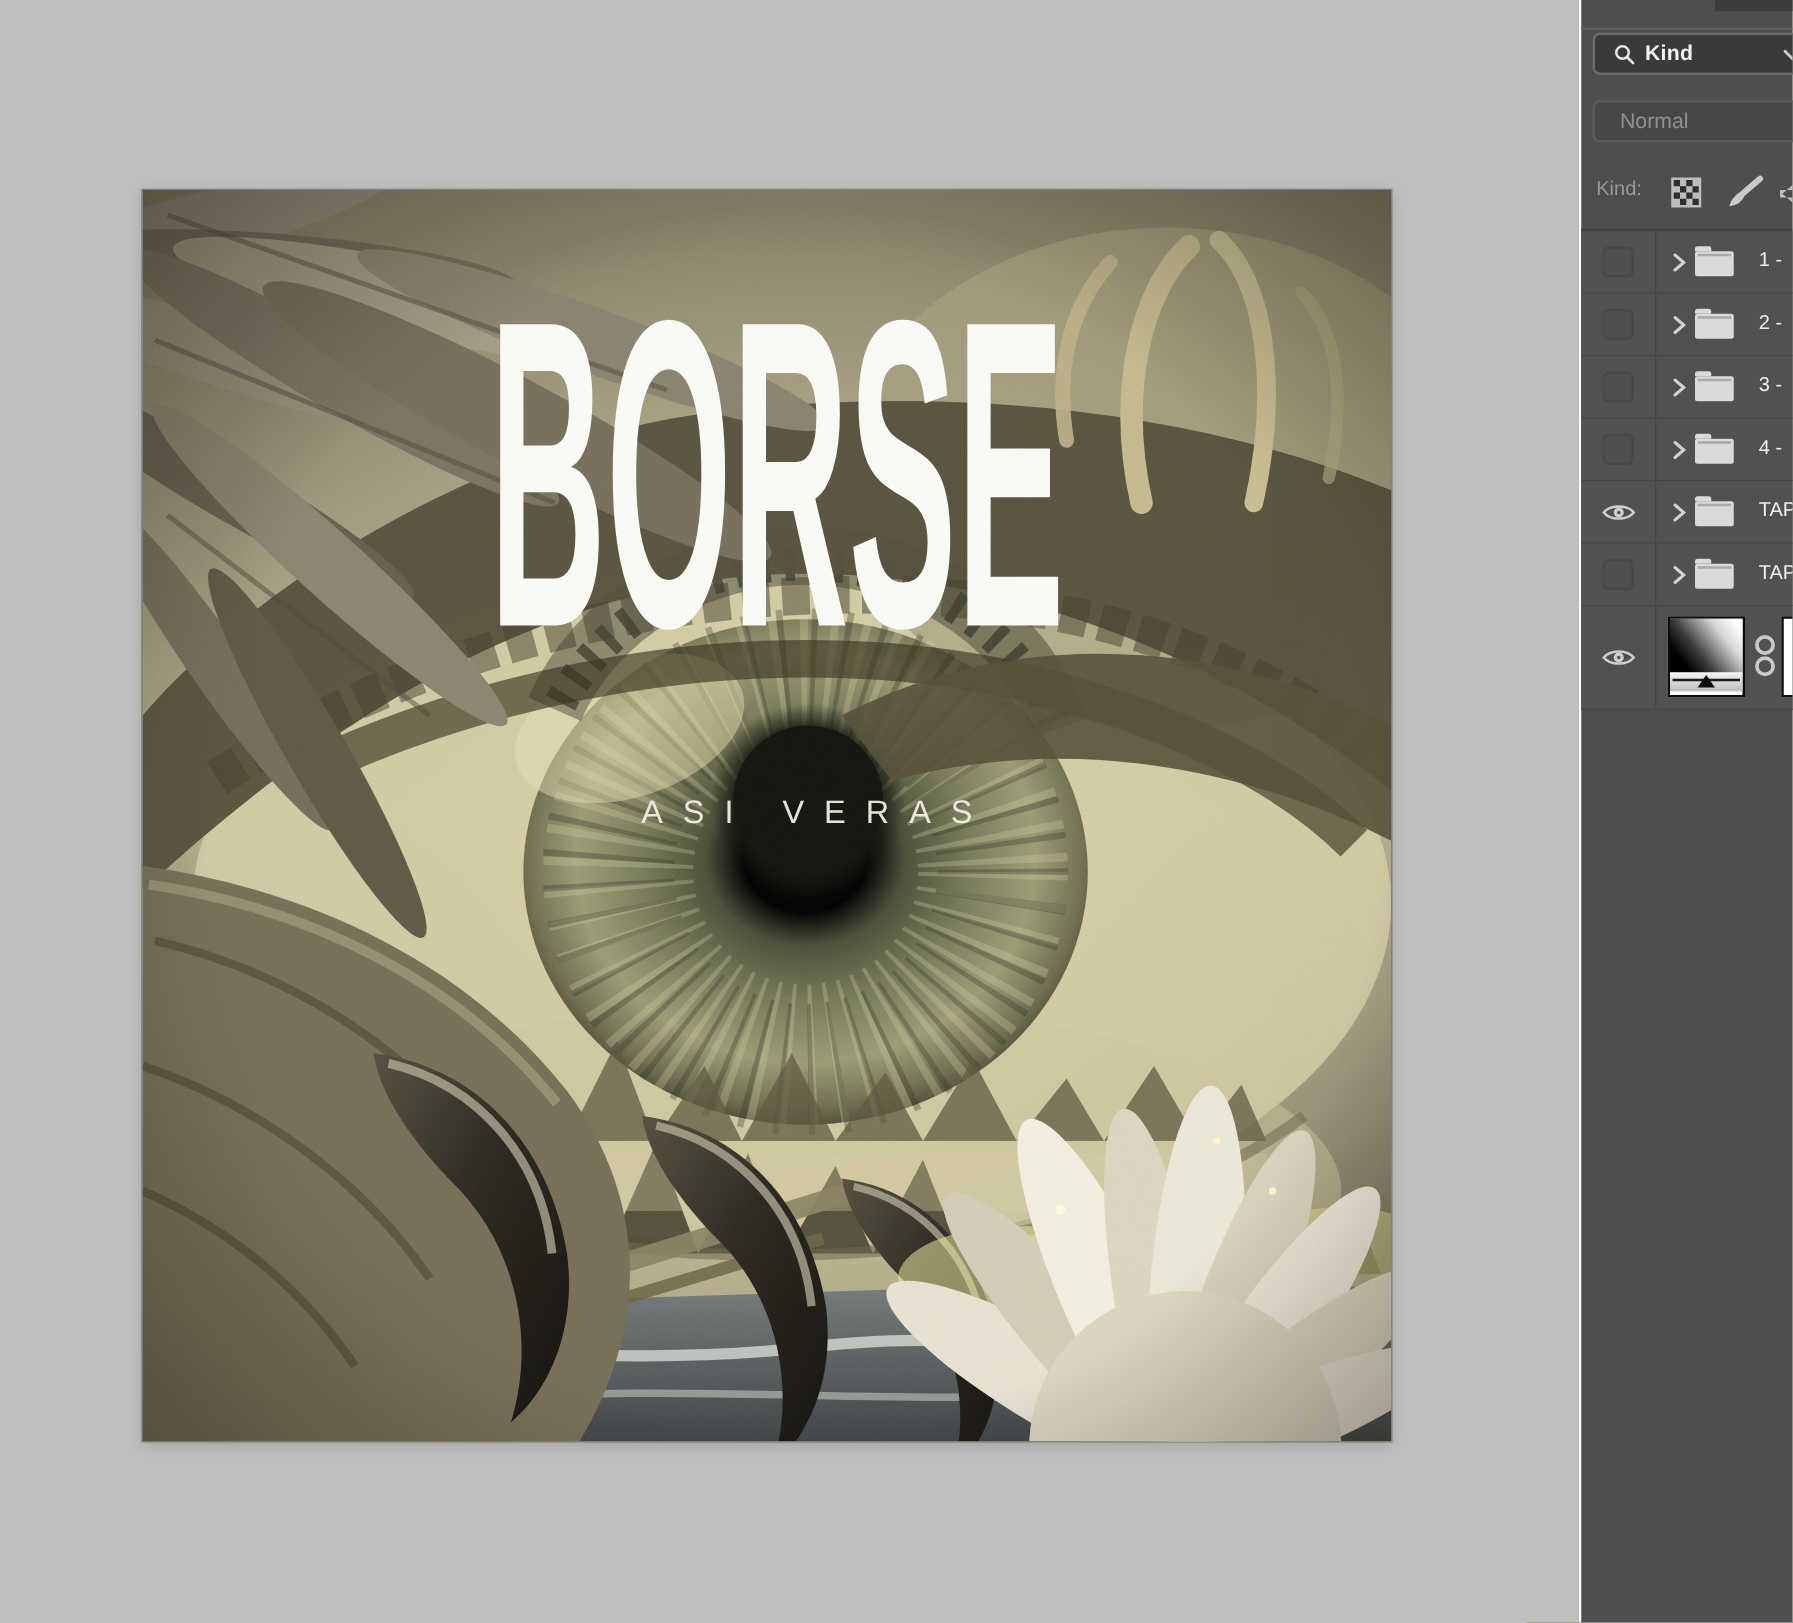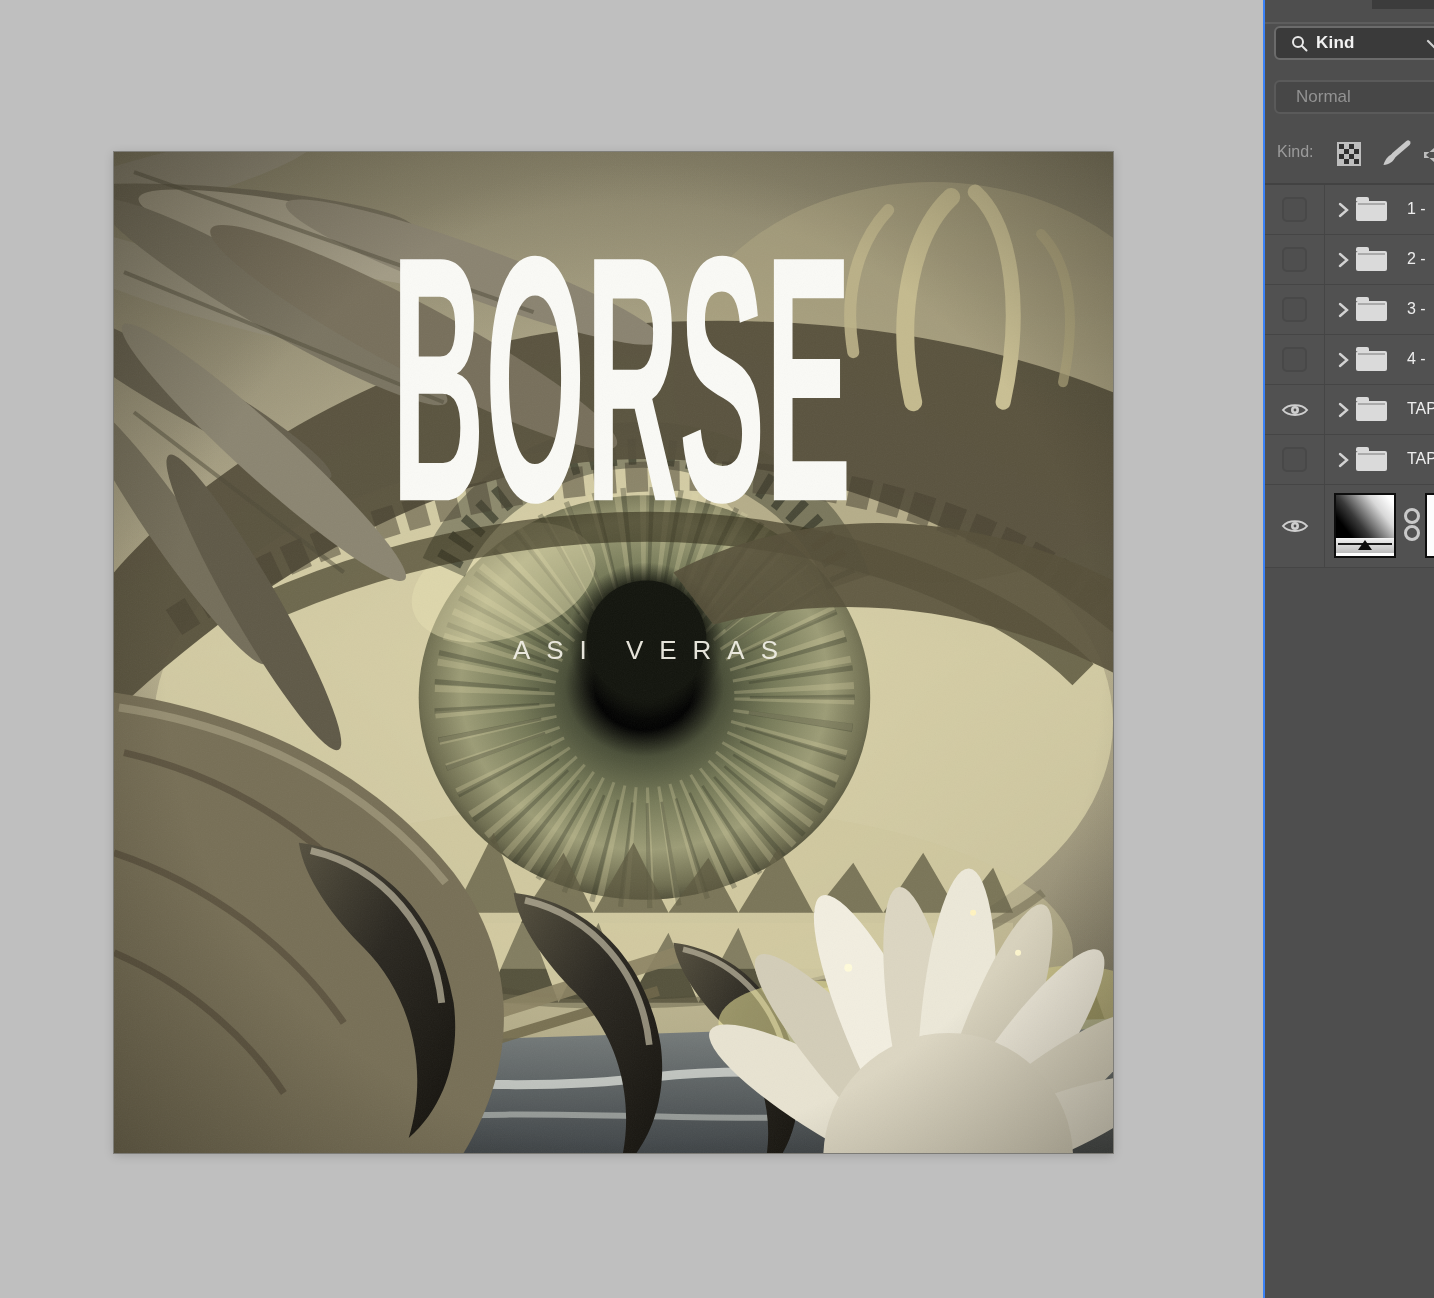--- a/index.html
+++ b/index.html
@@ -11,21 +11,21 @@
   .canvas-wrap {
     position:absolute; left:114px; top:152px; width:999px; height:1001px;
     box-shadow:0 0 0 1px rgba(86,84,74,.55), 0 2px 10px rgba(0,0,0,.18);
     background:#8f8a6e; overflow:hidden;
   }
   .canvas-wrap svg { display:block; width:100%; height:100%; }
 
   
   .panel {
     position:absolute; left:1263px; top:0; width:171px; height:1298px;
-    background:#4e4e4e; border-left:2px solid #3b82f6;
+    background:#4e4e4e; border-left:2px solid #ffffff;
   }
   .panel-toptab { position:absolute; left:107px; top:0; width:70px; height:9px; background:#3c3c3c; }
   .panel-topline { position:absolute; left:0; top:22px; width:100%; height:2px; background:#5d5d5d; }
 
   .kind-box {
     position:absolute; left:9px; top:26px; width:175px; height:34px;
     background:#3a3a3a; border:2px solid #6b6b6b; border-radius:6px;
     display:flex; align-items:center; padding-left:15px; cursor:pointer;
   }
   .kind-box .klabel { color:#f2f2f2; font-size:17px; font-weight:bold; margin-left:8px; letter-spacing:.2px; }

